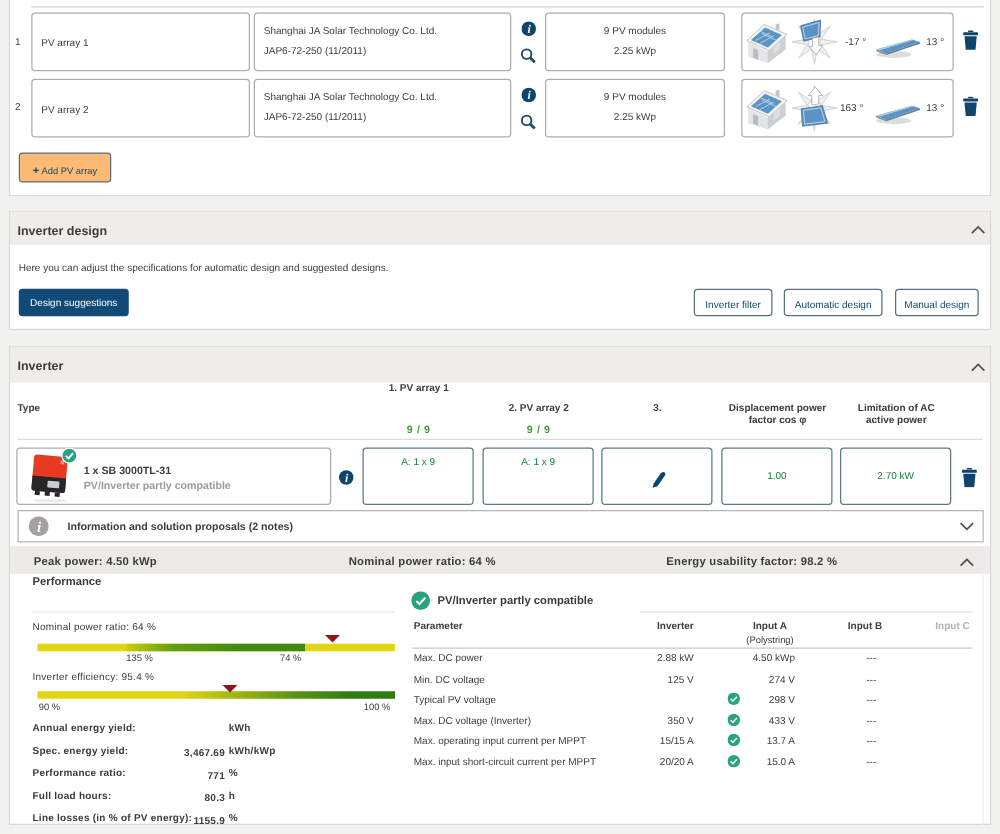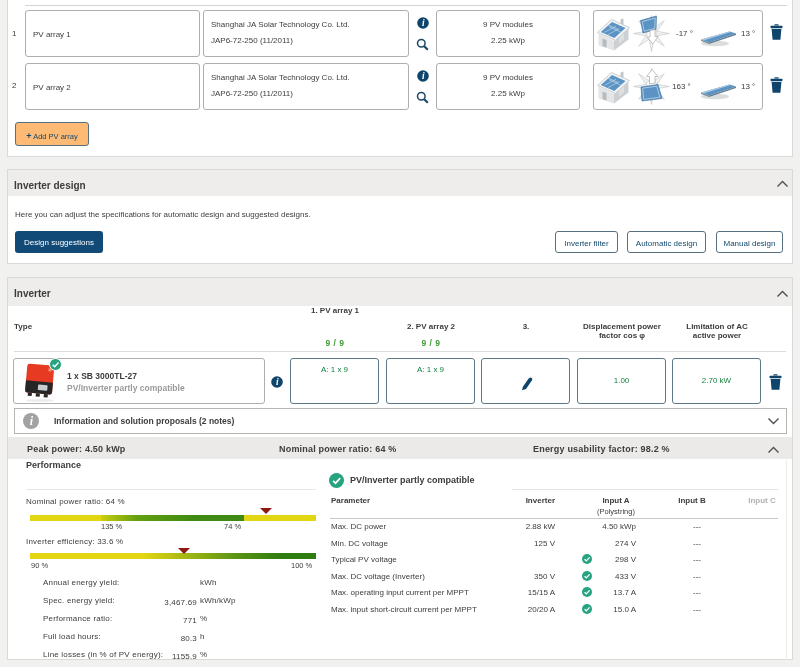--- a/index.html
+++ b/index.html
@@ -12,21 +12,21 @@
   .hdr { position:absolute; left:0; right:0; background:#eeedec; }
   .t8  { font-size:8px; line-height:1.2; }
   .t75 { font-size:7.5px; line-height:1.2; }
   .b9  { font-size:9px; font-weight:bold; }
   .b8  { font-size:8px; font-weight:bold; }
   .nav { color:#12486f; }
   .gray { color:#9c9b9a; }
   .grn { color:#3f9c35; }
   .cen { text-align:center; }
   svg { display:block; }
-  .perfrow { left:43px; width:290px; height:10px; font-size:8px !important; letter-spacing:0.2px; }
+  .perfrow { left:26px; width:290px; height:10px; font-size:8px !important; letter-spacing:0.2px;font-weight:bold; }
   .perfrow .pl { position:absolute; left:0; }
   .perfrow .pv { position:absolute; left:0; width:154px; text-align:right;margin-top:20px; }
   .perfrow .pu { position:absolute; left:157px; }
   .prow { position:absolute; left:331px; width:447px; height:11px; font-size:8px; }
   .prow .c1 { position:absolute; left:0; }
   .prow .c2 { position:absolute; left:164px; width:60px; text-align:right; }
   .prow .c3 { position:absolute; left:245px; width:60px; text-align:right; }
   .prow .c4 { position:absolute; left:346px; width:40px; text-align:center; }
   .prow .ck { position:absolute; left:251px; top:-1px; }
   .mkr { width:0; height:0; border-left:6px solid transparent; border-right:6px solid transparent; border-top:6px solid #8e1812; }
@@ -248,21 +248,21 @@
 <rect x="15" y="31.5" width="4" height="3.2" fill="#262626"></rect>
 <rect x="23" y="31.5" width="4" height="3.2" fill="#262626"></rect>
 </g>
 <ellipse cx="18" cy="38.5" rx="14" ry="1.5" fill="#000" opacity="0.08"></ellipse>
 </svg>
     <svg width="13" height="13" viewBox="0 0 13 13" style="position:absolute; left:27px; top:-4px;">
       <circle cx="6.5" cy="6.5" r="6" fill="#27a380" stroke="#fff" stroke-width="1"></circle>
       <path d="M3.7 6.7 L5.7 8.7 L9.5 4.6" stroke="#fff" stroke-width="1.5" fill="none"></path>
     </svg>
   </div>
-<div class="abs b8" style="left:67px; top:371px; font-size:8.5px;">1 x SB 3000TL-27</div>
+<div class="abs b8" style="left:67px; top:371px; font-size:8.5px;">1 x SB 3000TL-31</div>
 <div class="abs b8 gray" style="left:67px; top:383px; font-size:8.5px;">PV/Inverter partly compatible</div>
 <div class="abs" id="icoinfo3" style="left:271px; top:376px;">
     <svg width="12" height="12" viewBox="0 0 12 12">
       <circle cx="6" cy="6" r="5.8" fill="#0f456d"></circle>
       <text x="6.3" y="9.4" font-size="9.5" font-style="italic" font-weight="bold" font-family="Liberation Serif" fill="#fff" text-anchor="middle">i</text>
     </svg>
   </div>
 <div class="tbox" style="left:290px; top:358px; width:89px; height:46px;">
     <div class="cen" style="position:absolute; left:0; right:0; top:5.5px; font-size:8px;">A: 1 x 9</div>
   </div>
@@ -318,21 +318,21 @@
 <div class="abs" style="left:786px; top:460px; width:1px; height:200px; background:#ededec;"></div>
 
 <div class="abs b9" style="left:26px; top:460px;">Performance</div>
 <div class="abs" style="left:26px; top:489px; width:290px; height:1px; background:#e7e7e6;"></div>
 <div class="abs" style="left:26px; top:496.5px; font-size:8px; letter-spacing:0.2px;">Nominal power ratio: 64 %</div>
 <div class="abs" style="left:30px; top:515px; width:286px; height:6px; background:#e2d512;"></div>
 <div class="abs" style="left:101px; top:515px; width:143px; height:6px; background:linear-gradient(90deg,#cbcf0e,#64a011 25%,#3e8a12 65%);"></div>
 <div class="abs mkr" style="left:260px; top:508px;"></div>
 <div class="abs t75" style="left:101px; top:522px;">135 %</div>
 <div class="abs t75" style="left:224px; top:522px;">74 %</div>
-<div class="abs" style="left:26px; top:537px; font-size:8px; letter-spacing:0.2px;">Inverter efficiency: 33.6 %</div>
+<div class="abs" style="left:26px; top:537px; font-size:8px; letter-spacing:0.2px;">Inverter efficiency: 95.4 %</div>
 <div class="abs" style="left:30px; top:553px; width:286px; height:6px; background:linear-gradient(90deg,#e2d512 0%,#e2d512 40%,#5a9414 72%,#2f7c10 88%);"></div>
 <div class="abs mkr" style="left:178px; top:548px;"></div>
 <div class="abs t75" style="left:31px; top:560.5px;">90 %</div>
 <div class="abs t75" style="left:291px; top:560.5px;">100 %</div>
 <div class="perfrow abs t75" style="top:577.5px;">
     <span class="pl">Annual energy yield:</span>
     <span class="pv">3,467.69</span>
     <span class="pu">kWh</span>
   </div>
 <div class="perfrow abs t75" style="top:595.5px;">

